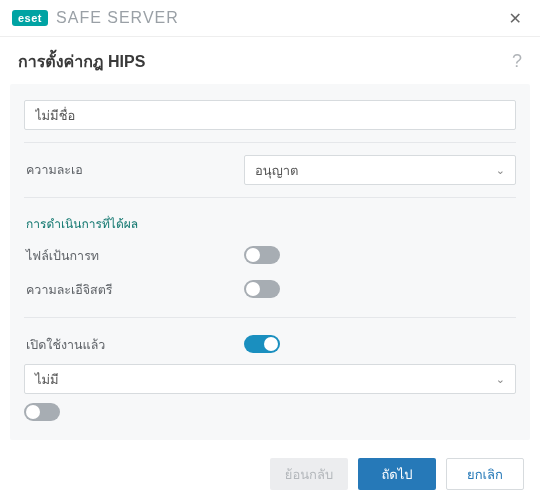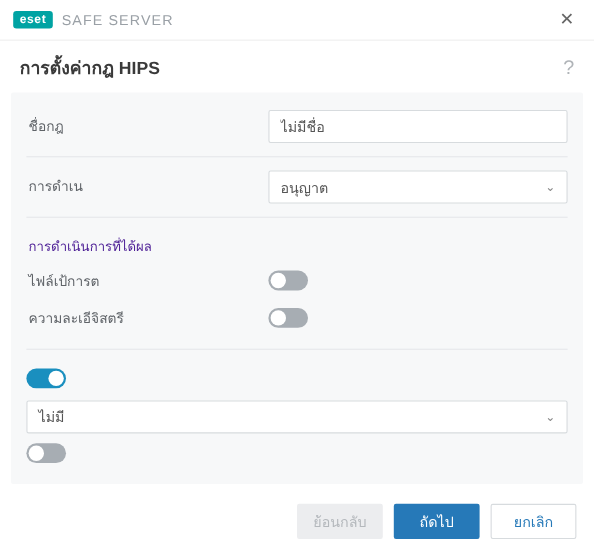--- a/index.html
+++ b/index.html
@@ -23,21 +23,21 @@
     background: #00a3a3;
     color: #fff;
     font-weight: bold;
     font-size: 11px;
     padding: 2px 6px;
     border-radius: 3px;
     letter-spacing: 0.5px;
   }
   .product-name {
     color: #9aa0a6;
-    font-size: 13px;
+    font-size: 16px;
     letter-spacing: 1px;
     margin-left: 8px;
   }
   .close-btn {
     margin-left: auto;
     font-size: 16px;
     color: #666;
     cursor: pointer;
     padding: 2px 6px;
   }
@@ -95,21 +95,21 @@
     justify-content: space-between;
     cursor: pointer;
   }
   .select .chev { color: #888; font-size: 11px; }
   .divider {
     height: 1px;
     background: #e5e7ea;
     margin: 10px 0 10px;
   }
   .section-title {
-    color: #4c1d95;
+    color: #0f766e;
     font-size: 12px;
     padding: 6px 0 6px 2px;
   }
   .toggle {
     width: 36px;
     height: 18px;
     border-radius: 10px;
     position: relative;
     cursor: pointer;
     display: inline-block;
@@ -168,52 +168,52 @@
 </div>
 
 <div class="header">
   <h2>การตั้งค่ากฎ HIPS</h2>
   <span class="help">?</span>
 </div>
 
 <div class="panel">
 
   <div class="row">
-    <div class="label">ชื่อกฎ</div>
     <div class="control">
       <input type="text" value="ไม่มีชื่อ" style="">
     </div>
   </div>
   <div class="divider"></div>
 
   <div class="row">
-    <div class="label">การดำเน</div>
+    <div class="label">ความละเอ</div>
     <div class="control">
       <div class="select">
         <span>อนุญาต</span>
         <span class="chev">⌄</span>
       </div>
     </div>
   </div>
   <div class="divider"></div>
 
   <div class="section-title">การดำเนินการที่ได้ผล</div>
 
   <div class="row">
-    <div class="label">ไฟล์เป้การต</div>
+    <div class="label">ไฟล์เป้นการท</div>
     <div class="control"><span class="toggle off"><span class="knob"></span></span></div>
   </div>
   <div class="row">
     <div class="label">ความละเอีจิสตรี</div>
     <div class="control"><span class="toggle off"><span class="knob"></span></span></div>
   </div>
 
   <div class="divider"></div>
 
   <div class="row">
+    <div class="label">เปิดใช้งานแล้ว</div>
     <div class="control"><span class="toggle on"><span class="knob"></span></span></div>
   </div>
   <div class="row">
     <div class="control">
       <div class="select">
         <span>ไม่มี</span>
         <span class="chev">⌄</span>
       </div>
     </div>
   </div>

